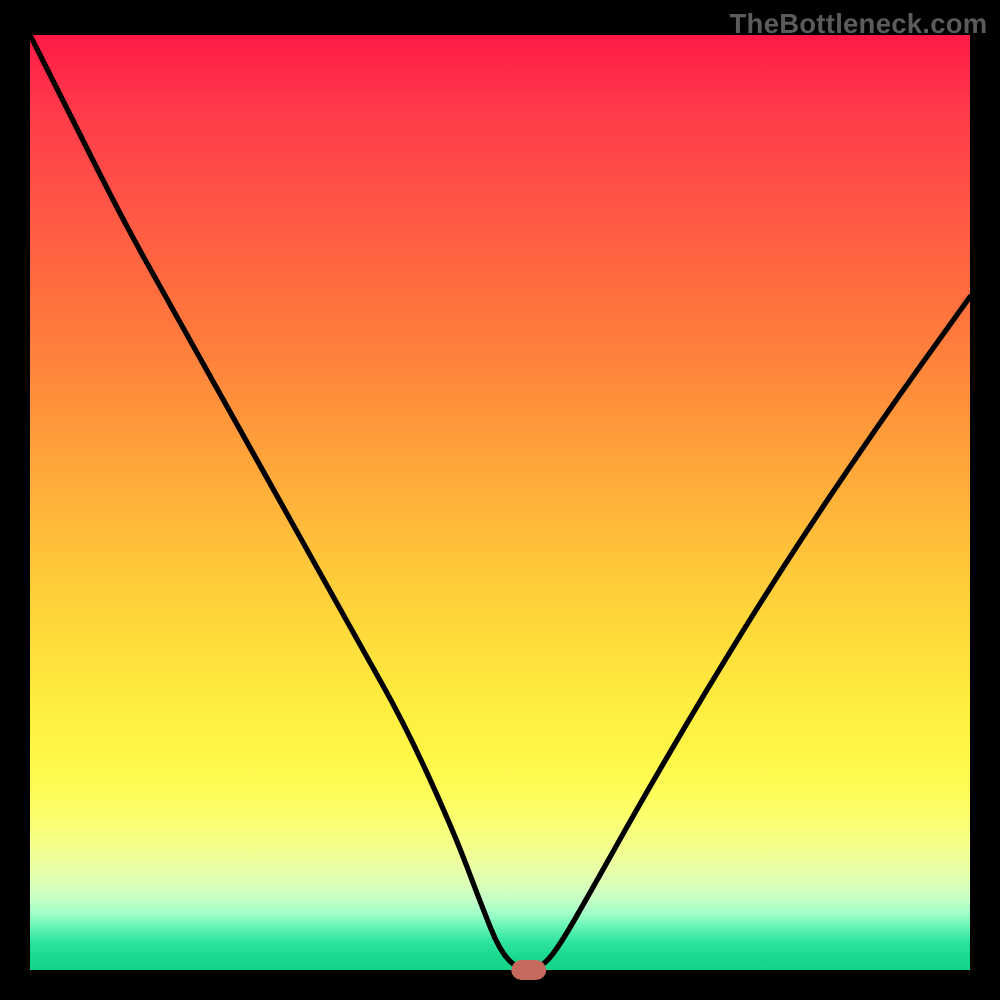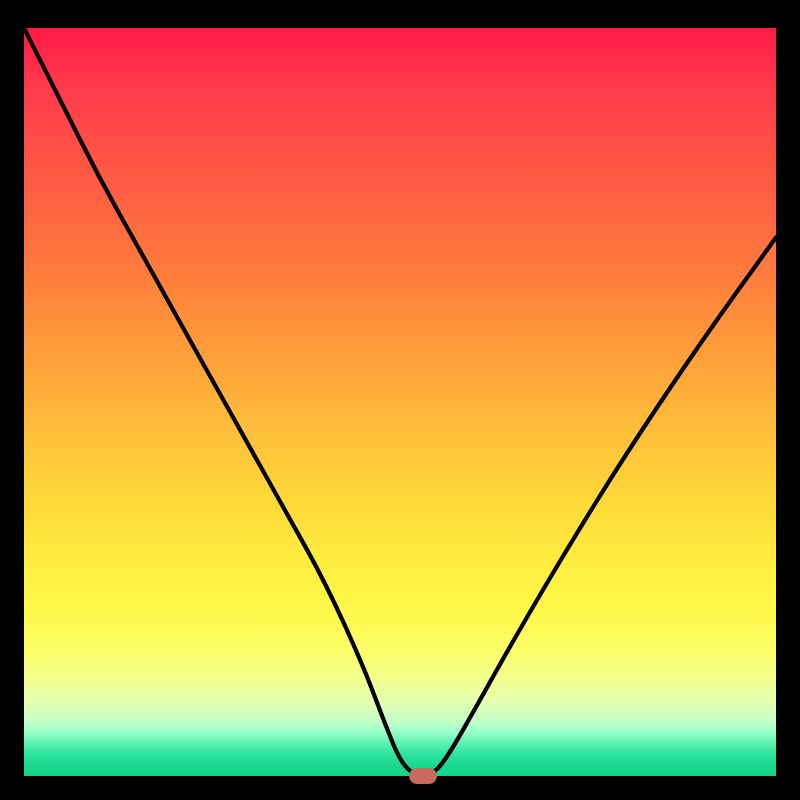--- a/index.html
+++ b/index.html
@@ -51,20 +51,21 @@
     background: #c66a5e;
     transform: translate(-50%, -50%);
     z-index: 3;
   }
 </style>
 </head>
 <body>
 
 <div class="frame">
 
+  <div class="watermark">TheBottleneck.com</div>
 
   <div class="plot">
     <div class="gradient"></div>
 
     <svg class="curve" viewBox="0 0 752 748" preserveAspectRatio="none">
       <path id="curve-path" d="M 0 0 Q 0 0 18.8 37.39999999999998 Q 37.6 74.79999999999995 56.400000000000006 112.19999999999999 Q 75.2 149.60000000000002 94 183.26000000000005 Q 112.8 216.92000000000007 131.6 250.58000000000004 Q 150.4 284.24 169.2 317.9 Q 188 351.56 206.8 385.22 Q 225.6 418.88 244.39999999999998 452.53999999999996 Q 263.2 486.2 282 519.86 Q 300.8 553.52 319.6 594.66 Q 338.40000000000003 635.8 349.68 665.72 Q 360.96 695.64 368.48 714.3399999999999 Q 376 733.04 383.52 740.52 Q 391.04 748 398.56000000000006 748 Q 406.08000000000004 748 413.6 740.52 Q 421.12000000000006 733.04 436.16 706.86 Q 451.2 680.6800000000001 470 647.02 Q 488.8 613.36 515.12 568.48 Q 541.4399999999999 523.6 571.52 474.98 Q 601.6 426.36 639.2 370.26 Q 676.8000000000001 314.16 714.4000000000001 261.80000000000007 T 752 209.44000000000005" fill="none" stroke="#000" stroke-width="4.2" stroke-linecap="round" stroke-linejoin="round"></path>
     </svg>
 
     <div id="marker" class="marker" style="left: 398.56px; top: 748px; background: rgb(198, 106, 94);"></div>
   </div>

